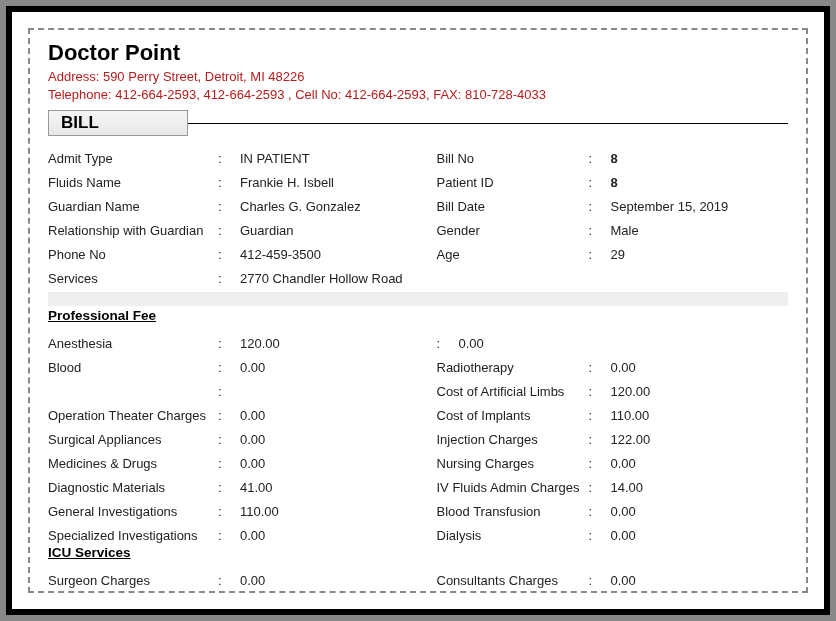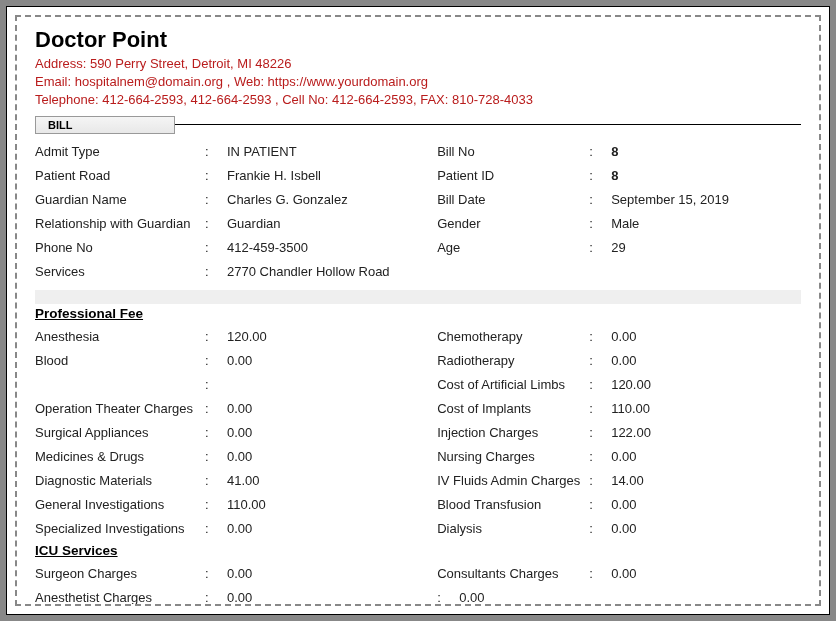--- a/index.html
+++ b/index.html
@@ -12,22 +12,22 @@
       background: #888;
       width: 836px;
       height: 621px;
       overflow: hidden;
       padding: 6px;
     }
     .page-wrapper {
       background: #fff;
       width: 100%;
       height: 100%;
-      padding: 8px;
-      border: 1px solid #000000;
+      padding: 16px;
+      border: 6px solid #000000;
       overflow: hidden;
     }
     .dashed-inner {
       border: 2px dashed #888;
       padding: 10px 18px;
       height: 100%;
       overflow: hidden;
     }
     .header-title {
       font-size: 22px;
@@ -43,21 +43,21 @@
     .section-divider {
       display: flex;
       align-items: center;
       margin-top: 6px;
       margin-bottom: 6px;
     }
     .bill-tab {
       background: linear-gradient(#f5f5f5, #e8e8e8);
       border: 1px solid #999;
       padding: 2px 12px;
-      font-size: 11px;
+      font-size: 17px;
       font-weight: 700;
       min-width: 140px;
       text-align: left;
     }
     .bill-rule {
       flex: 1;
       height: 1px;
       background: #000;
       margin-left: 0;
     }
@@ -70,21 +70,21 @@
       color: #222;
     }
     .col-left {
       flex: 1.05;
     }
     .col-right {
       flex: 0.95;
     }
     .row {
       display: flex;
-      align-items: center;
+      align-items: flex-end;
       height: 24px;
     }
     .label-l {
       width: 170px;
     }
     .colon {
       width: 22px;
     }
     .val {
       flex: 1;
@@ -115,37 +115,36 @@
     }
   </style>
 </head>
 <body>
 
 <div class="page-wrapper">
   <div class="dashed-inner">
 
     <div class="header-title">Doctor Point</div>
     <div class="header-line">Address: 590 Perry Street, Detroit, MI 48226</div>
-    <div class="header-line">Email: hospitalnem@domain.org , Web: https://www.yourdomain.org</div>
     <div class="header-line">Telephone: 412-664-2593, 412-664-2593  ,  Cell No: 412-664-2593, FAX: 810-728-4033</div>
 
     <div class="section-divider">
       <div class="bill-tab">BILL</div>
       <div class="bill-rule"></div>
     </div>
 
     <div class="info-grid">
       <div class="col-left">
         <div class="row">
             <span class="label-l">Admit Type</span>
             <span class="colon">:</span>
             <span class="val">IN PATIENT</span>
           </div>
         <div class="row">
-            <span class="label-l">Patient Road</span>
+            <span class="label-l">Fluids Name</span>
             <span class="colon">:</span>
             <span class="val">Frankie H. Isbell</span>
           </div>
         <div class="row">
             <span class="label-l">Guardian Name</span>
             <span class="colon">:</span>
             <span class="val">Charles G. Gonzalez</span>
           </div>
         <div class="row">
             <span class="label-l">Relationship with Guardian</span>
@@ -239,21 +238,20 @@
             <span class="val">110.00</span>
           </div>
         <div class="row">
             <span class="fee-label-l">Specialized Investigations</span>
             <span class="colon">:</span>
             <span class="val">0.00</span>
           </div>
       </div>
       <div class="col-right">
         <div class="row">
-            <span class="fee-label-r">Chemotherapy</span>
             <span class="colon">:</span>
             <span class="val">0.00</span>
           </div>
         <div class="row">
             <span class="fee-label-r">Radiotherapy</span>
             <span class="colon">:</span>
             <span class="val">0.00</span>
           </div>
         <div class="row">
             <span class="fee-label-r">Cost of Artificial Limbs</span>

